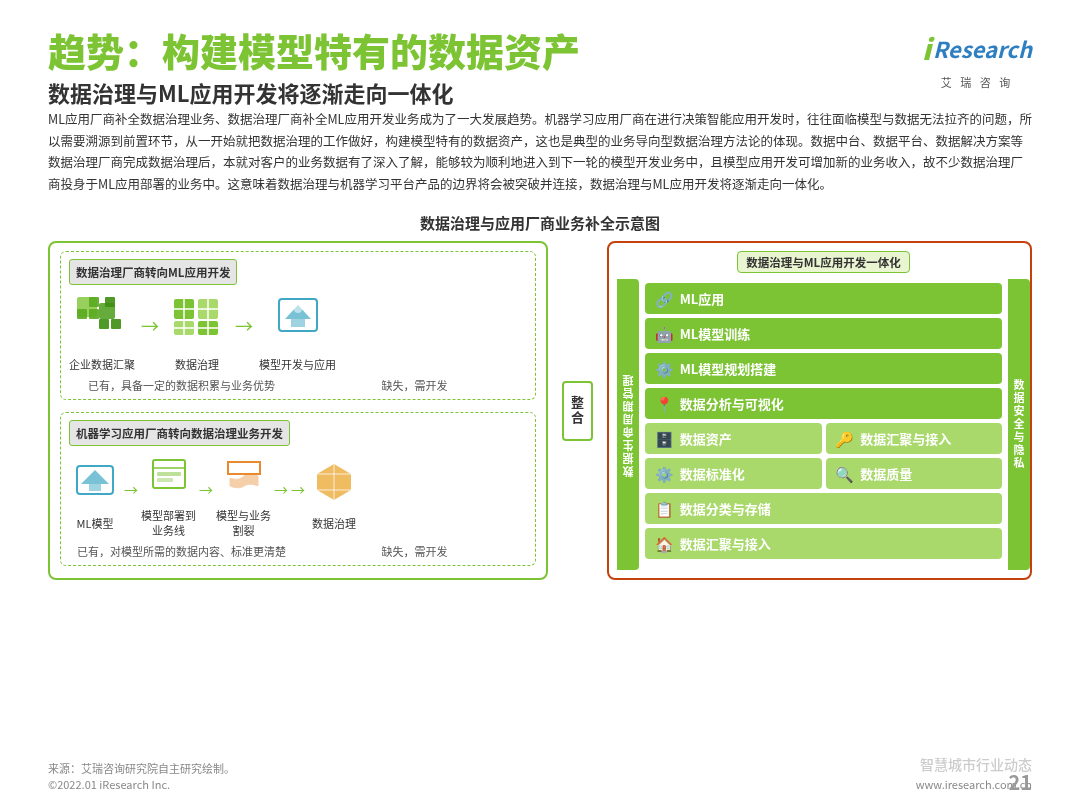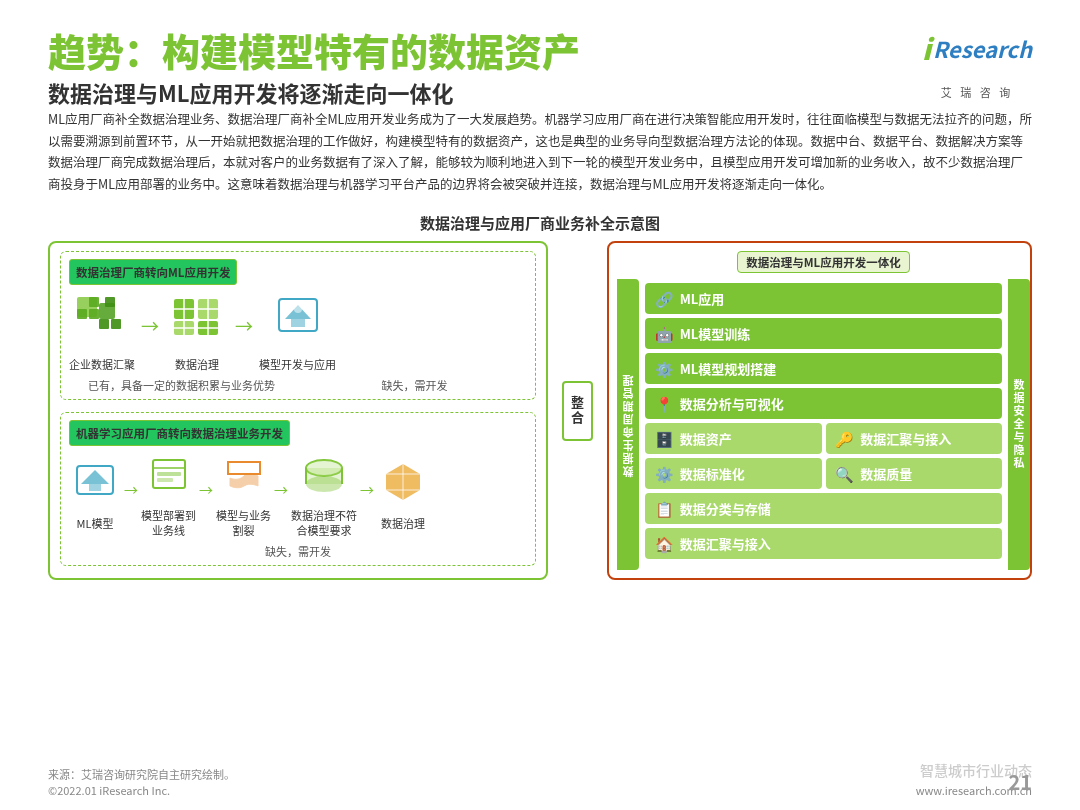--- a/index.html
+++ b/index.html
@@ -54,21 +54,21 @@
     .logo-research {
       font-size: 22px;
       font-weight: 700;
       color: #2d7fc1;
       font-style: italic;
     }
     .logo-cn {
       font-size: 11px;
       color: #555;
       letter-spacing: 3px;
-      margin-top: 16px;
+      margin-top: 6px;
     }
     
     .body-text {
       font-size: 12.5px;
       color: #333;
       line-height: 1.75;
       margin-bottom: 17px;
     }
     
     .diagram-title {
@@ -210,21 +210,21 @@
     .right-two-col {
       display: flex;
       gap: 4px;
     }
     .right-two-col .right-item {
       flex: 1;
     }
     
     .footer {
       position: absolute;
-      bottom: 12px;
+      bottom: 18px;
       left: 48px;
       right: 48px;
       display: flex;
       justify-content: space-between;
       align-items: flex-end;
     }
     .footer-left {
       font-size: 11px;
       color: #888;
     }
@@ -270,21 +270,21 @@
       border: 1.5px dashed #7dc435;
       border-radius: 6px;
       padding: 6px 8px;
       margin-bottom: 4px;
     }
     .sub-section-title {
       font-size: 11.5px;
       font-weight: 700;
       color: #333;
       margin-bottom: 6px;
-      background: #22c55e;
+      background: #e5e5e5;
       border: 1px solid #7dc435;
       border-radius: 3px;
       padding: 4px 6px;
       display: inline-block;
     }
     .right-panel-title {
       font-size: 11.5px;
       font-weight: 700;
       color: #333;
       background: #e8f5d0;
@@ -423,49 +423,37 @@
               <svg width="44" height="40" viewBox="0 0 44 40">
                 <path d="M6 8 L38 8 L38 20 L6 20 Z" fill="none" stroke="#e88a2d" stroke-width="2"></path>
                 <path d="M8 24 C8 24 16 28 22 22 C28 16 36 22 36 22 L36 32 C36 32 28 28 22 32 C16 36 8 32 8 32 Z" fill="#e88a2d" opacity="0.4" stroke="#e88a2d" stroke-width="1"></path>
               </svg>
             </div>
             <div class="flow-label">模型与业务<br>割裂</div>
           </div>
 
           <div class="arrow" style="font-size:14px;">→</div>
 
-          <div class="flow-box" style="min-width:56px;">
-            <div class="flow-icon-box" style="width:52px;height:44px;">
-              <svg width="50" height="40" viewBox="0 0 50 40">
-                <ellipse cx="25" cy="14" rx="18" ry="8" fill="none" stroke="#7dc435" stroke-width="2"></ellipse>
-                <ellipse cx="25" cy="14" rx="18" ry="8" fill="#a8d96a" opacity="0.3"></ellipse>
-                <rect x="7" y="14" width="36" height="16" fill="#a8d96a" opacity="0.3"></rect>
-                <ellipse cx="25" cy="30" rx="18" ry="8" fill="#7dc435" opacity="0.4"></ellipse>
-                <line x1="7" y1="14" x2="7" y2="30" stroke="#7dc435" stroke-width="2"></line>
-                <line x1="43" y1="14" x2="43" y2="30" stroke="#7dc435" stroke-width="2"></line>
-              </svg>
-            </div>
-            <div class="flow-label">数据治理不符<br>合模型要求</div>
-          </div>
 
           <div class="arrow" style="font-size:14px;">→</div>
 
           <div class="flow-box" style="min-width:52px;">
             <div class="flow-icon-box" style="width:48px;height:44px;">
               <svg width="46" height="42" viewBox="0 0 46 42">
                 <polygon points="23,3 40,13 40,29 23,39 6,29 6,13" fill="#e8a020" opacity="0.7"></polygon>
                 <line x1="6" y1="13" x2="40" y2="13" stroke="#fff" stroke-width="1.5" opacity="0.5"></line>
                 <line x1="6" y1="29" x2="40" y2="29" stroke="#fff" stroke-width="1.5" opacity="0.5"></line>
                 <line x1="23" y1="3" x2="23" y2="39" stroke="#fff" stroke-width="1.5" opacity="0.5"></line>
               </svg>
             </div>
             <div class="flow-label">数据治理</div>
           </div>
         </div>
         <div class="status-row">
+          <div class="status-tag">已有，对模型所需的数据内容、标准更清楚</div>
           <div class="status-tag">缺失，需开发</div>
         </div>
       </div>
     </div>
 
     <div style="display:flex;align-items:center;padding:0 4px;">
       <div class="merge-label">整合</div>
     </div>
 
     <div class="right-panel">

